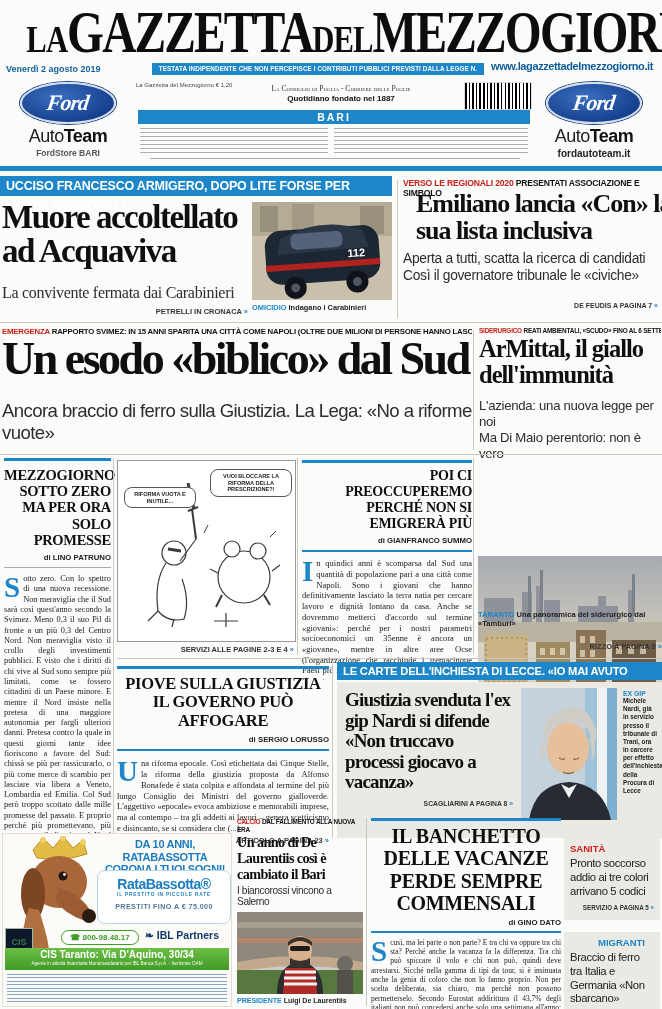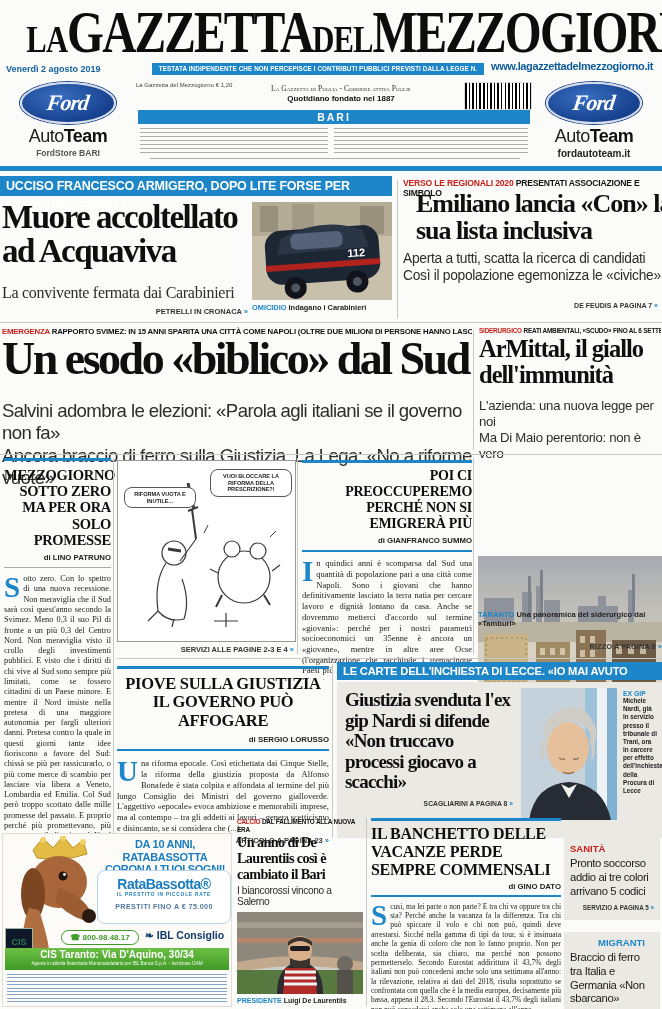--- a/index.html
+++ b/index.html
@@ -105,21 +105,21 @@
   <div class="abs ford-ad" style="top:82px;left:530px;">
     <div class="ford-oval">
       <span class="ford-script">Ford</span>
     </div>
     <div class="ford-name"><span>Auto</span><b>Team</b></div>
     <div class="ford-tag" style="color:#222;font-size:10px;">fordautoteam.it</div>
   </div>
 
   <div class="abs price-line">La Gazzetta del Mezzogiorno € 1,20</div>
   <div class="abs center-title">
-    <div class="ct1">La Gazzetta di Puglia - Corriere attiva Puglie</div>
+    <div class="ct1">La Consiglio di Puglia - Corriere delle Puglie</div>
     <div class="ct2">Quotidiano fondato nel 1887</div>
   </div>
   <div class="abs barcode"></div>
   <div class="abs bari-bar">BARI</div>
   <div class="abs fineprint" style="top:128px;left:140px;width:188px;height:26px;"></div>
   <div class="abs fineprint" style="top:128px;left:334px;width:194px;height:26px;"></div>
   <div class="abs fineprint" style="top:158px;left:150px;width:370px;height:4px;"></div>
   <div class="abs blue-rule-big"></div>
 
   <div class="abs kicker-bar" style="top:176px;left:0;width:392px;height:20px;font-size:12.5px;line-height:20px;padding-left:6px;box-sizing:border-box;letter-spacing:-.2px;">UCCISO FRANCESCO ARMIGERO, DOPO LITE FORSE PER MOTIVI PASSIONALI</div>
@@ -154,33 +154,32 @@
 
   <div class="abs vdiv" style="top:180px;left:397px;height:138px;"></div>
 
   <div class="abs kline" style="top:178px;left:403px;width:258px;font-size:8.6px;">
     <span class="kred">VERSO LE REGIONALI 2020</span>
     <span class="kblack">PRESENTATI ASSOCIAZIONE E SIMBOLO</span>
   </div>
   <div class="abs hl" style="top:190px;left:416px;width:258px;font-size:26px;line-height:1.05;letter-spacing:-1px;">Emiliano lancia «Con» la sua lista inclusiva</div>
   <div class="abs subh" style="top:250px;left:403px;width:258px;font-size:13.8px;line-height:1.25;">
     <div>Aperta a tutti, scatta la ricerca di candidati</div>
-    <div>Così il popolazione egemonizza le «civiche»</div>
+    <div>Così il governatore tribunale le «civiche»</div>
   </div>
   <div class="abs foot" style="top:302px;left:403px;width:255px;font-size:7px;"><span>DE FEUDIS A PAGINA 7</span> <span class="arrow">»</span></div>
 
   <div class="abs hdiv" style="top:322px;left:0;width:662px;"></div>
 
   <div class="abs kline" style="top:327px;left:2px;width:470px;font-size:7.8px;white-space:nowrap;overflow:hidden;">
     <span class="kred">EMERGENZA</span>
     <span class="kblack">RAPPORTO SVIMEZ: IN 15 ANNI SPARITA UNA CITTÀ COME NAPOLI (OLTRE DUE MILIONI DI PERSONE HANNO LASCIATO IL MERIDIONE)</span>
   </div>
   <div class="abs hl" style="top:336px;left:2px;width:470px;font-size:46px;line-height:1;letter-spacing:-2.5px;">Un esodo «biblico» dal Sud</div>
   <div class="abs subh" style="top:400px;left:2px;width:470px;font-size:18.6px;line-height:1.2;letter-spacing:-.6px;">
-    <div>Salvini adombra le elezioni: «Parola agli italiani se il governo non fa»</div>
     <div>Ancora braccio di ferro sulla Giustizia. La Lega: «No a riforme vuote»</div>
   </div>
 
   <div class="abs vdiv" style="top:330px;left:473px;height:120px;"></div>
 
   <div class="abs kline" style="top:327px;left:479px;width:182px;font-size:6.4px;white-space:nowrap;overflow:hidden;">
     <span class="kred">SIDERURGICO</span>
     <span class="kblack">REATI AMBIENTALI, «SCUDO» FINO AL 6 SETTEMBRE</span>
   </div>
   <div class="abs hl" style="top:336px;left:479px;width:182px;font-size:24.5px;line-height:1.05;letter-spacing:-1px;">ArMittal, il giallo dell'immunità</div>
@@ -302,21 +301,21 @@
     <div class="byline" style="text-align:right;margin-top:5px;">di SERGIO LORUSSO</div>
     <div class="rule-blue" style="height:2px;margin-top:5px;"></div>
     <div class="body-col dropcap" style="font-size:8.5px;line-height:1.26;height:78px;margin-top:7px;">Una riforma epocale. Così etichettata dai Cinque Stelle, la riforma della giustizia proposta da Alfonso Bonafede è stata colpita e affondata al termine del più lungo Consiglio dei Ministri del governo gialloverde. L'aggettivo «epocale» evoca ambiziose e memorabili imprese, ma al contempo – tra gli addetti ai lavori – genera scetticismo e disincanto, se si considera che (...)</div>
     <div class="foot"><span>ARTICOLO A PAGINA 23</span> <span class="arrow">»</span></div>
   </div>
 
   <div class="abs vdiv" style="top:664px;left:332px;height:174px;"></div>
 
   <div class="abs kicker-bar" style="top:662px;left:337px;width:325px;height:18px;font-size:11.2px;line-height:18px;padding-left:6px;box-sizing:border-box;letter-spacing:-.2px;">LE CARTE DELL'INCHIESTA DI LECCE. «IO MAI AVUTO SOLDI»</div>
   <div class="abs greybox" style="top:682px;left:337px;width:325px;height:156px;">
-    <div class="hl" style="position:absolute;top:8px;left:8px;width:168px;font-size:19px;line-height:1.08;letter-spacing:-.8px;">Giustizia svenduta l'ex gip Nardi si difende «Non truccavo processi giocavo a scacchi»</div>
+    <div class="hl" style="position:absolute;top:8px;left:8px;width:168px;font-size:19px;line-height:1.08;letter-spacing:-.8px;">Giustizia svenduta l'ex gip Nardi si difende «Non truccavo processi giocavo a vacanza»</div>
     <div class="foot" style="position:absolute;top:118px;left:8px;width:168px;font-size:6.8px;"><span>SCAGLIARINI A PAGINA 8</span> <span class="arrow">»</span></div>
     <div class="photo" style="position:absolute;top:6px;left:184px;width:96px;height:132px;">
       <svg width="96" height="132" viewBox="0 0 96 132">
         <rect width="96" height="132" fill="#c6d2db"></rect>
         <rect x="64" y="0" width="12" height="132" fill="#9dc2da"></rect>
         <rect x="76" y="0" width="10" height="132" fill="#eef2f4"></rect>
         <rect x="86" y="0" width="10" height="132" fill="#7fb0cf"></rect>
         <path d="M8 132 Q14 96 48 94 Q82 96 90 132 Z" fill="#272b33"></path>
         <path d="M40 96 L48 110 L56 96 L48 100 Z" fill="#f2f2f2"></path>
         <ellipse cx="47" cy="60" rx="21" ry="26" fill="#e6c09a"></ellipse>
@@ -348,21 +347,21 @@
       <path d="M36 74 Q50 118 44 118 L20 118 Q18 90 26 72 Z" fill="#b06f40"></path>
     </svg>
     <div style="position:absolute;top:4px;left:96px;width:132px;text-align:center;font-weight:700;font-size:11px;line-height:1.15;color:#1b7dc0;letter-spacing:-.3px;">DA 10 ANNI, RATABASSOTTA CORONA I TUOI SOGNI!</div>
     <div class="ratabox" style="position:absolute;top:36px;left:94px;width:132px;height:52px;">
       <div style="font-size:14px;font-weight:700;color:#1b7dc0;margin-top:5px;letter-spacing:-.5px;">RataBassotta®</div>
       <div style="font-size:4.8px;font-weight:700;color:#1b7dc0;letter-spacing:.8px;">IL PRESTITO IN PICCOLE RATE</div>
       <div style="font-size:7.2px;font-weight:700;color:#51789c;margin-top:5px;letter-spacing:.4px;">PRESTITI FINO A € 75.000</div>
     </div>
     <div style="position:absolute;top:94px;left:2px;width:26px;height:26px;border:1px solid #9db8a0;background:#0f172a;text-align:center;line-height:26px;font-size:9px;font-weight:700;color:#2e7d4f;">CIS</div>
     <div class="phone-pill" style="position:absolute;top:96px;left:58px;width:76px;height:13px;line-height:13px;">☎ <span>800-98.48.17</span></div>
-    <div style="position:absolute;top:95px;left:142px;font-size:10.5px;font-weight:700;color:#123a6b;">❧ <span>IBL Consiglio</span></div>
+    <div style="position:absolute;top:95px;left:142px;font-size:10.5px;font-weight:700;color:#123a6b;">❧ <span>IBL Partners</span></div>
     <div class="green-bar" style="position:absolute;top:114px;left:2px;width:224px;height:22px;">
       <div style="font-size:10px;font-weight:700;line-height:13px;">CIS Taranto: Via D'Aquino, 30/34</div>
       <div style="font-size:4.6px;line-height:6px;opacity:.95;">Agente in attività finanziaria Monomandatario per IBL Banca S.p.A. - Iscrizione OAM</div>
     </div>
     <div class="fineprint-blue" style="position:absolute;top:140px;left:4px;width:220px;height:30px;"></div>
   </div>
 
   <div class="abs" style="top:818px;left:237px;width:126px;">
     <div class="kline" style="font-size:6.4px;line-height:1.2;">
       <span class="kred">CALCIO</span>
@@ -392,21 +391,21 @@
       <span class="cap-label">PRESIDENTE</span>
       <span>Luigi De Laurentiis</span>
     </div>
 
   </div>
 
   <div class="abs vdiv" style="top:818px;left:366px;height:188px;"></div>
 
   <div class="abs" style="top:818px;left:371px;width:190px;">
     <div class="rule-blue"></div>
-    <div class="hl" style="font-size:16px;line-height:1.12;text-align:left;margin-top:4px;letter-spacing:-.3px;">IL BANCHETTO DELLE VACANZE PERDE SEMPRE COMMENSALI</div>
+    <div class="hl" style="font-size:20px;line-height:1.12;text-align:center;margin-top:4px;letter-spacing:-.3px;">IL BANCHETTO DELLE VACANZE PERDE SEMPRE COMMENSALI</div>
     <div class="byline" style="text-align:right;margin-top:3px;">di GINO DATO</div>
     <div class="rule-blue" style="height:2px;margin-top:4px;"></div>
     <div class="body-col dropcap" style="font-size:7.5px;line-height:1.25;height:110px;margin-top:5px;">Scusi, ma lei parte o non parte? E tra chi va oppure tra chi sta? Perché anche la vacanza fa la differenza. Tra chi può spiccare il volo e chi non può, quindi deve arrestarsi. Sicché nella gamma di tipi da tour, si è insinuata anche la genia di coloro che non lo fanno proprio. Non per scelta deliberata, sia chiaro, ma perché non possono permetterselo. Secondo Eurostat addirittura il 43,7% degli italiani non può concedersi anche solo una settimana all'anno: la rilevazione, relativa ai dati del 2018, risulta soprattutto se confrontata con quella che è la media europea, decisamente più bassa, appena il 28,3. Secondo l'Eurostat il 43,7% degli italiani non può concedersi anche solo una settimana all'anno.</div>
 
   </div>
 
   <div class="abs greybox box-mini" style="top:818px;left:564px;width:96px;height:82px;box-sizing:border-box;">
     <div class="lab kred">SANITÀ</div>
     <div class="txt">Pronto soccorso addio ai tre colori arrivano 5 codici</div>
     <div class="foot" style="margin-top:6px;font-size:6.3px;"><span>SERVIZIO A PAGINA 5</span> <span class="arrow">»</span></div>

